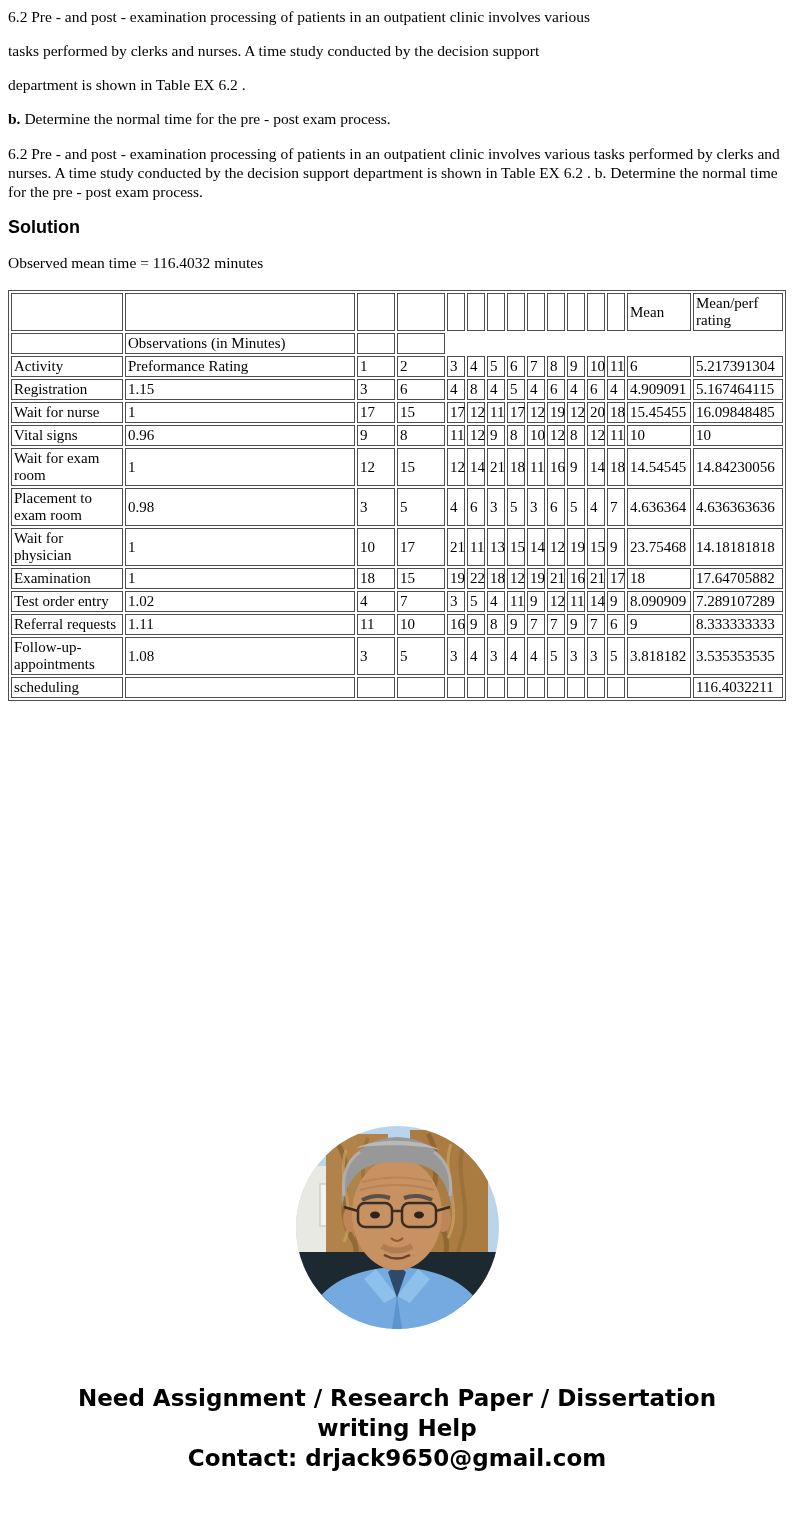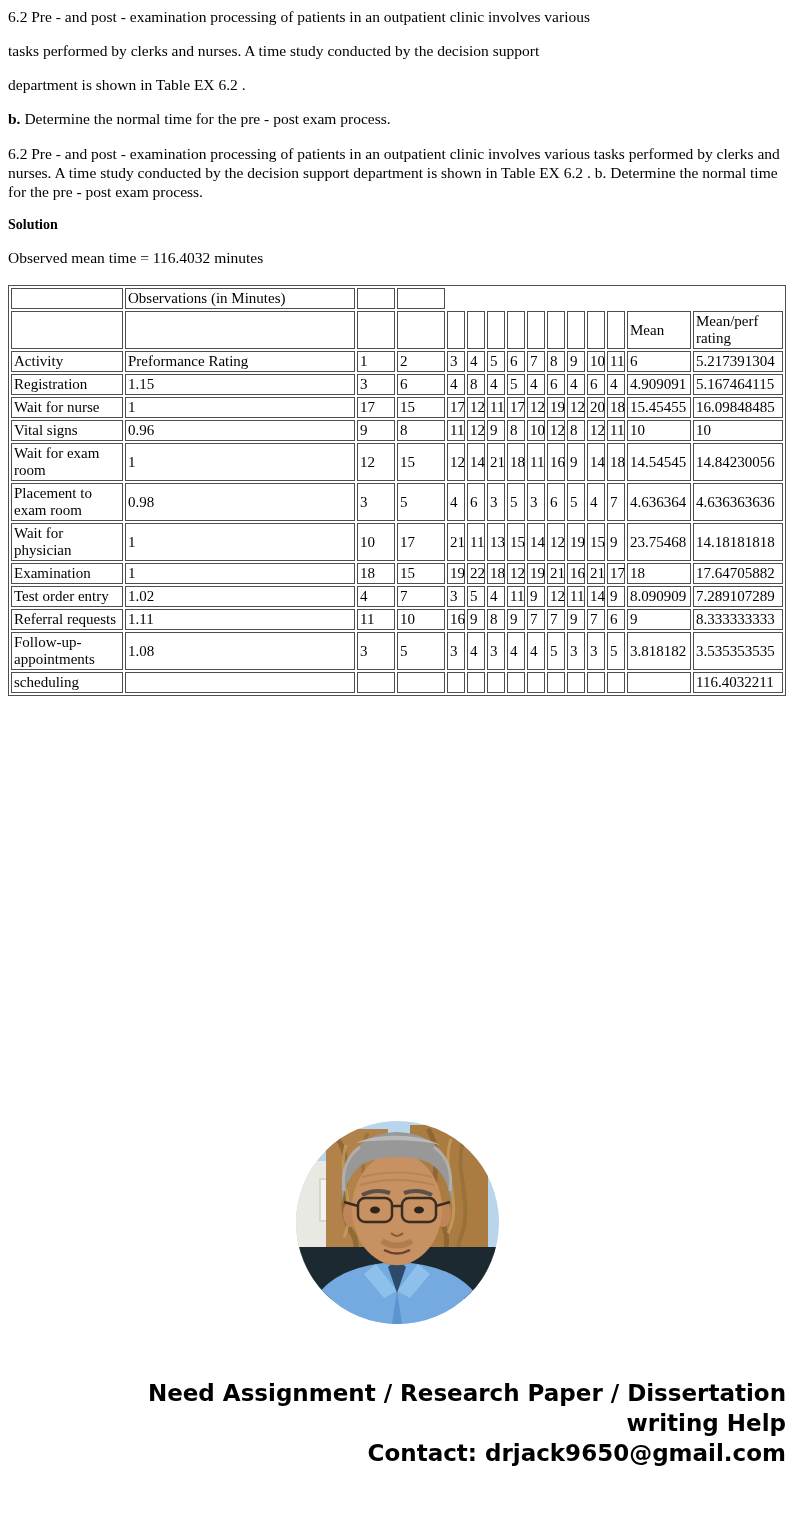--- a/index.html
+++ b/index.html
@@ -7,22 +7,22 @@
     margin: 8px;
     color: #000000;
     font-family: "Liberation Serif", "DejaVu Serif", serif;
     font-size: 15.5px;
     width: 778px;
   }
   .intro-p { margin: 0 0 16px 0; line-height: 18px; }
   .restated { margin: 0; line-height: 19px; }
   .q-marker { font-weight: bold; }
   h3.solution-heading {
-    font-family: Liberation Serif, serif;
-    font-size: 14px;
+    font-family: Liberation Sans, sans-serif;
+    font-size: 18px;
     margin: 16px 0;
     font-weight: bold;
   }
   .observed { margin: 16px 0 18px 0; line-height: 18px; }
 
   table.time-study {
     border-collapse: separate;
     border-spacing: 2px;
     border: 1px solid #4e4e4e;
     table-layout: fixed;
@@ -49,21 +49,21 @@
   col.c4 { width: 48px; }
   col.cn { width: 18px; }
   col.cmean { width: 64px; }
   col.cmp { width: 90px; }
 
   .avatar-wrap { margin-top: 425px; text-align: center; }
   .avatar-wrap svg { display: inline-block; }
 
   .footer {
     margin-top: 50px;
-    text-align: right;
+    text-align: center;
     font-family: "DejaVu Sans", "Liberation Sans", sans-serif;
     font-weight: bold;
     font-size: 23px;
     line-height: 30px;
     color: #000000;
   }
 </style>
 </head>
 <body>
 
@@ -90,40 +90,40 @@
     <col class="cn">
       <col class="cn">
       <col class="cn">
       <col class="cn">
     <col class="cmean">
       <col class="cmp">
   </colgroup>
   <tbody id="table-body">
     <tr>
       <td></td>
-      <td>Observations (in Minutes)</td>
-      <td></td>
-      <td></td>
+      <td></td>
+      <td></td>
+      <td></td>
+      <td></td>
+      <td></td>
+      <td></td>
+      <td></td>
+      <td></td>
+      <td></td>
+      <td></td>
+      <td></td>
+      <td></td>
+      <td>Mean</td>
+      <td>Mean/perf rating</td>
     </tr>
     <tr>
       <td></td>
-      <td></td>
-      <td></td>
-      <td></td>
-      <td></td>
-      <td></td>
-      <td></td>
-      <td></td>
-      <td></td>
-      <td></td>
-      <td></td>
-      <td></td>
-      <td></td>
-      <td>Mean</td>
-      <td>Mean/perf rating</td>
+      <td>Observations (in Minutes)</td>
+      <td></td>
+      <td></td>
     </tr>
   <tr>
     <td>Activity</td>
     <td>Preformance Rating</td>
     <td class="num">1</td>
     <td class="num">2</td>
     <td class="num">3</td>
     <td class="num">4</td>
     <td class="num">5</td>
     <td class="num">6</td>

